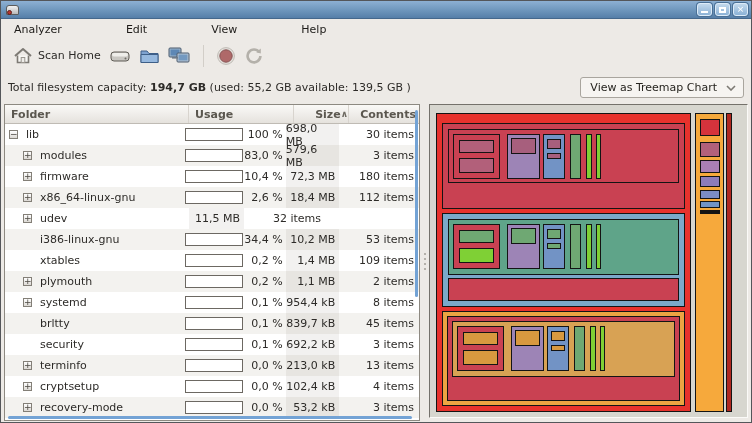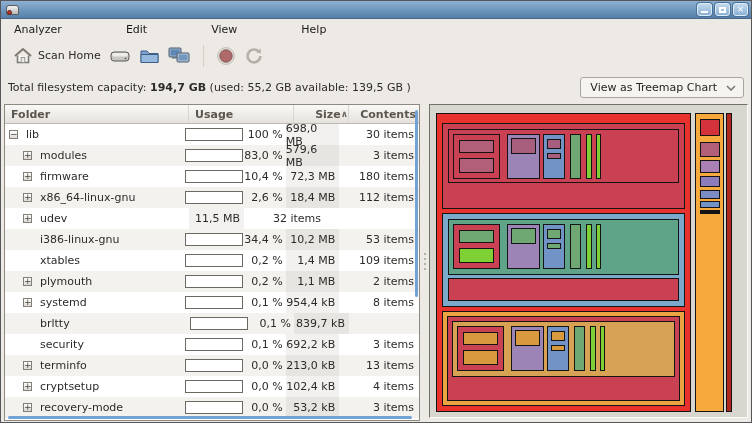--- a/index.html
+++ b/index.html
@@ -332,20 +332,21 @@
   <div class="row stripe">
     <span class="cell c-folder tree-cell indent">
       <span class="expander" style="visibility: hidden;"></span>
       <span class="fname">brltty</span>
     </span>
     <span class="cell c-usage">
       <span class="usage-bar"><span class="bar-fill green" style="width: 0px;"></span></span>
       <span class="percent">0,1 %</span>
     </span>
     <span class="cell c-size">839,7 kB</span>
+    <span class="cell c-contents">45 items</span>
   </div>
 
   <div class="row">
     <span class="cell c-folder tree-cell indent">
       <span class="expander" style="visibility: hidden;"></span>
       <span class="fname">security</span>
     </span>
     <span class="cell c-usage">
       <span class="usage-bar"><span class="bar-fill green" style="width: 0px;"></span></span>
       <span class="percent">0,1 %</span>

